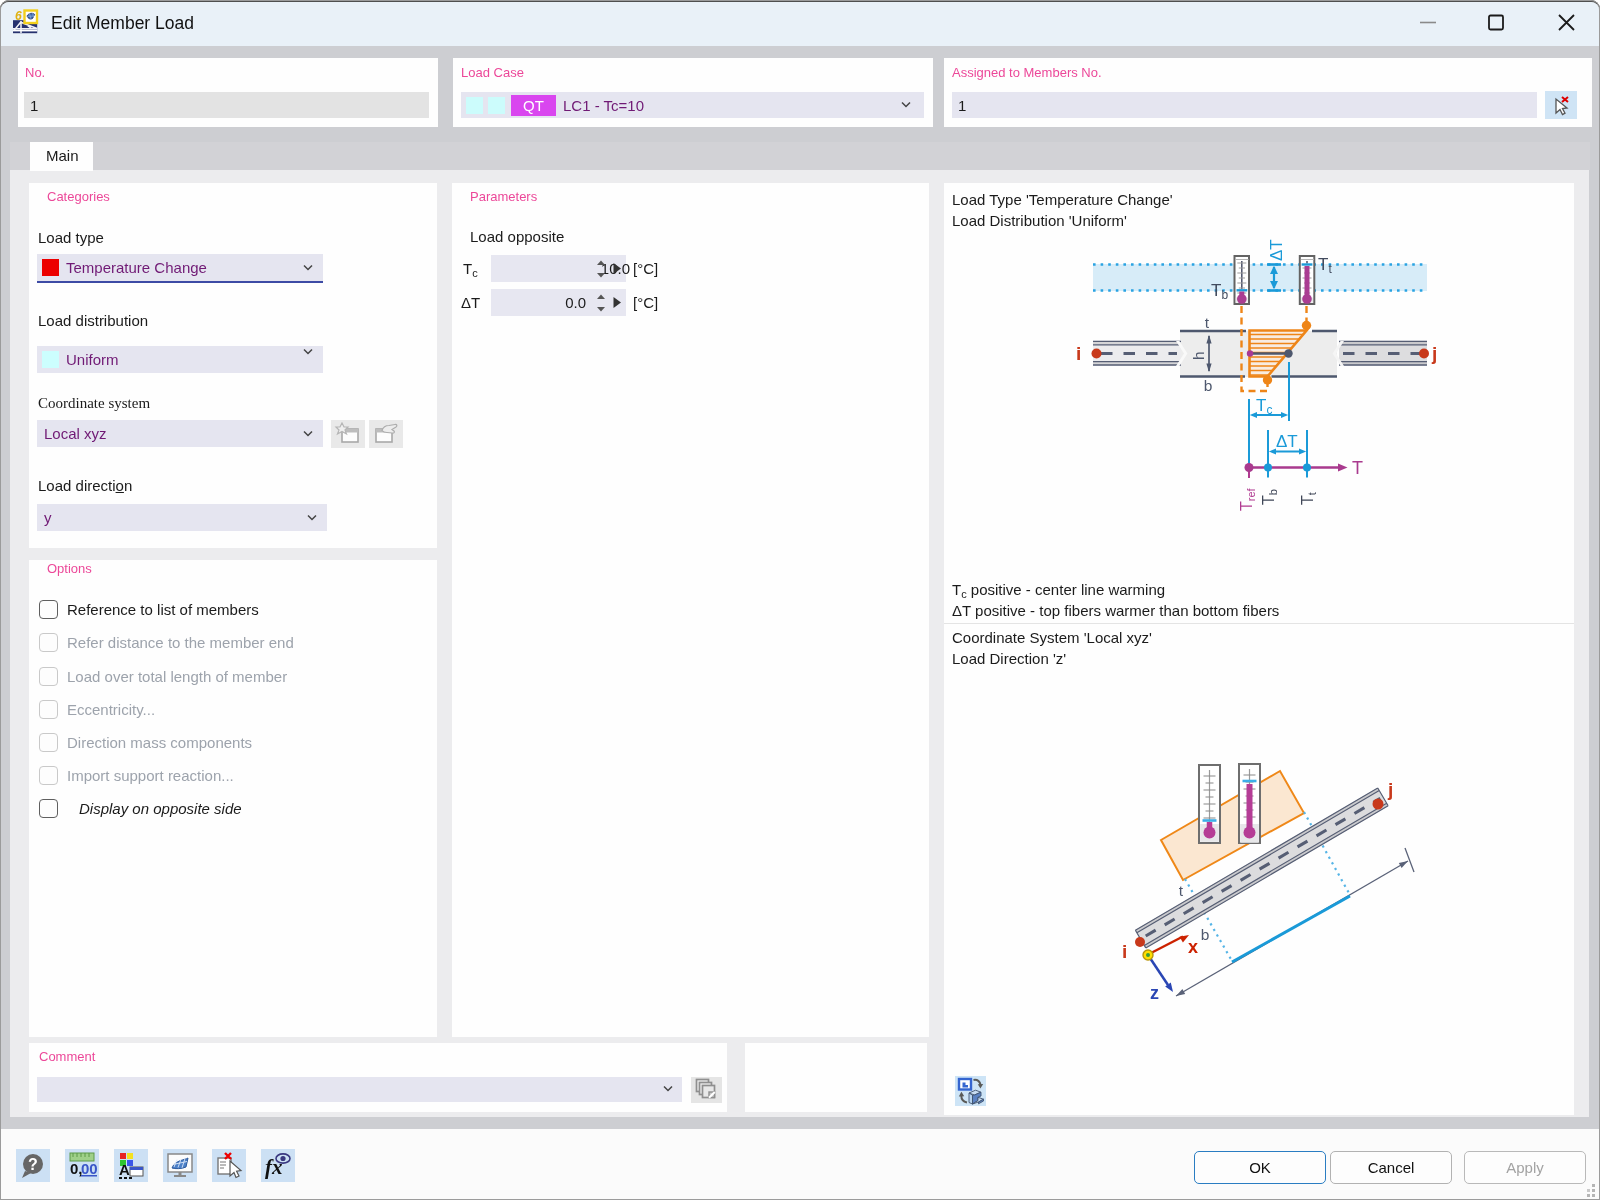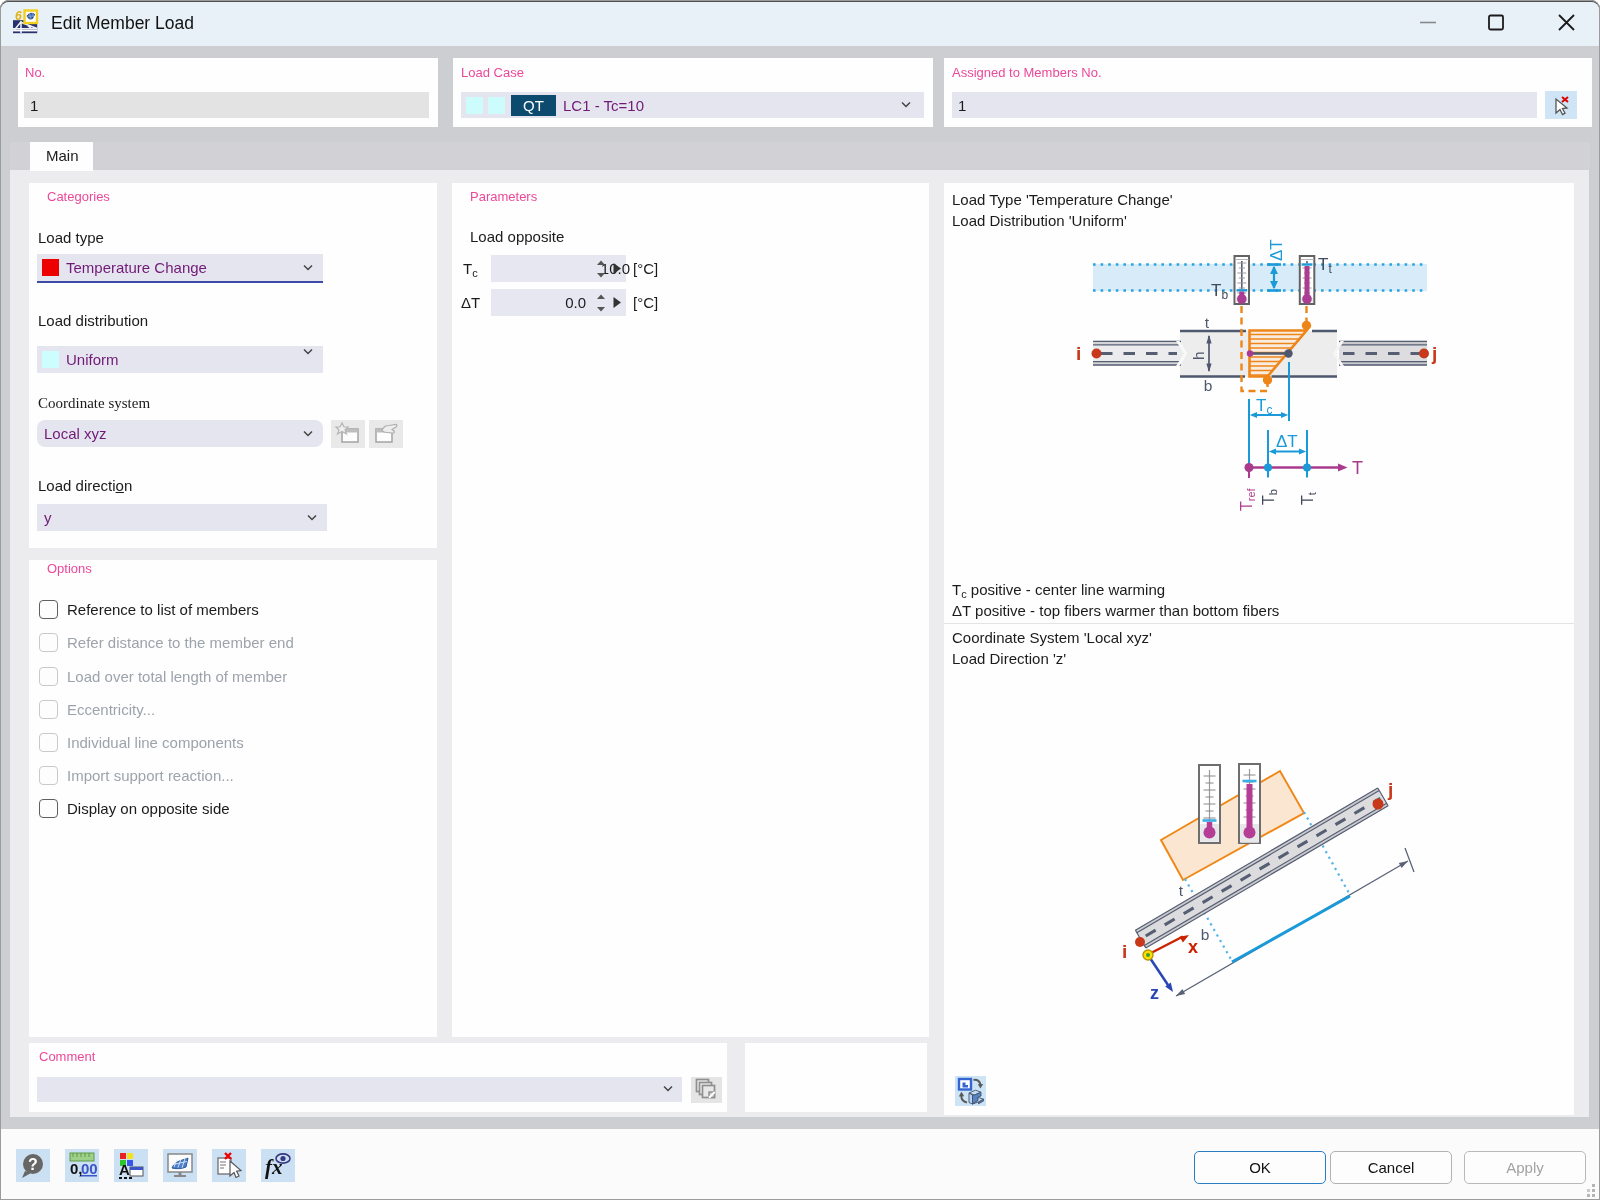--- a/index.html
+++ b/index.html
@@ -54,21 +54,21 @@
 <div class="panel" style="left:18px;top:58px;width:420px;height:69px;"></div>
 <div class="ghead abs" style="left:25px;top:65px;">No.</div>
 <div class="abs" style="left:24px;top:92px;width:405px;height:26px;background:#e3e3e3;"></div>
 <div class="lbl abs" style="left:30px;top:97px;">1</div>
 
 <div class="panel" style="left:453px;top:58px;width:480px;height:69px;"></div>
 <div class="ghead abs" style="left:461px;top:65px;">Load Case</div>
 <div class="dd" style="left:461px;top:92px;width:463px;height:26px;">
   <div class="swatch" style="background:#ccfcfc;"></div>
   <div class="swatch" style="background:#ccfcfc;"></div>
-  <div style="width:45px;height:21px;background:#0c4a6e;margin-left:6px;display:flex;align-items:center;justify-content:center;color:#fff;font-size:15px;">QT</div>
+  <div style="width:45px;height:21px;background:#d946ef;margin-left:6px;display:flex;align-items:center;justify-content:center;color:#fff;font-size:15px;">QT</div>
   <div class="ddtext">LC1 - Tc=10</div>
 </div>
 <svg class="chev" style="left:901px;top:100px" viewBox="0 0 10 10">
     <path d="M1 2.5 L5 6.5 L9 2.5" fill="none" stroke="#444" stroke-width="1.5"></path>
   </svg>
 
 <div class="panel" style="left:944px;top:58px;width:648px;height:69px;"></div>
 <div class="ghead abs" style="left:952px;top:65px;">Assigned to Members No.</div>
 <div class="abs" style="left:952px;top:92px;width:585px;height:26px;background:#e5e5f0;"></div>
 <div class="lbl abs" style="left:958px;top:97px;">1</div>
@@ -95,21 +95,21 @@
   </svg>
 <div class="lbl abs" style="left:38px;top:312px;">Load distribution</div>
 <div class="dd" style="left:37px;top:338px;width:286px;height:27px;margin-top:8px;">
   <div class="swatch" style="background:#ccfefe;"></div>
   <div class="ddtext">Uniform</div>
 </div>
 <svg class="chev" style="left:303px;top:347px" viewBox="0 0 10 10">
     <path d="M1 2.5 L5 6.5 L9 2.5" fill="none" stroke="#444" stroke-width="1.5"></path>
   </svg>
 <div class="lbl abs" style="left:38px;top:395px;font-family:Liberation Serif, serif;">Coordinate system</div>
-<div class="dd" style="left:37px;top:420px;width:286px;height:27px;border-radius:8px;">
+<div class="dd" style="left:37px;top:420px;width:286px;height:27px;">
   <div class="ddtext">Local xyz</div>
 </div>
 <svg class="chev" style="left:303px;top:429px" viewBox="0 0 10 10">
     <path d="M1 2.5 L5 6.5 L9 2.5" fill="none" stroke="#444" stroke-width="1.5"></path>
   </svg>
 <div class="abs" style="left:331px;top:420px;width:34px;height:28px;background:#e9e9e9;"></div>
 <div class="abs" style="left:369px;top:420px;width:34px;height:28px;background:#e9e9e9;"></div>
 <svg class="abs" style="left:334px;top:422px" width="28" height="24" viewBox="0 0 28 24">
   <rect x="8" y="7" width="16" height="13" fill="#fdfdfd" stroke="#a8a8a8" stroke-width="1.6"></rect>
   <rect x="8" y="7" width="16" height="3.5" fill="#bdbdbd"></rect>
@@ -132,25 +132,25 @@
 <div class="ghead abs" style="left:47px;top:561px;">Options</div>
 <div class="cb en" style="left:39px;top:600px;"></div>
 <div class="optlbl en" style="left:67px;top:601px;">Reference to list of members</div>
 <div class="cb dis" style="left:39px;top:633px;"></div>
 <div class="optlbl dis" style="left:67px;top:634px;">Refer distance to the member end</div>
 <div class="cb dis" style="left:39px;top:667px;"></div>
 <div class="optlbl dis" style="left:67px;top:668px;">Load over total length of member</div>
 <div class="cb dis" style="left:39px;top:700px;"></div>
 <div class="optlbl dis" style="left:67px;top:701px;">Eccentricity...</div>
 <div class="cb dis" style="left:39px;top:733px;"></div>
-<div class="optlbl dis" style="left:67px;top:734px;">Individual line components</div>
+<div class="optlbl dis" style="left:67px;top:734px;">Direction mass components</div>
 <div class="cb dis" style="left:39px;top:766px;"></div>
 <div class="optlbl dis" style="left:67px;top:767px;">Import support reaction...</div>
 <div class="cb en" style="left:39px;top:799px;"></div>
-<div class="optlbl en" style="left:67px;top:800px;">Display on opposite side</div>
+<div class="optlbl en" style="left:79px;top:800px;font-style:italic;">Display on opposite side</div>
 
 <div class="panel" style="left:452px;top:183px;width:477px;height:854px;"></div>
 <div class="ghead abs" style="left:470px;top:189px;">Parameters</div>
 <div class="lbl abs" style="left:470px;top:228px;">Load opposite</div>
 <div class="lbl abs" style="left:463px;top:260px;">T<sub>c</sub></div>
 <div class="spinfield" style="left:491px;top:255px;width:135px;height:27px;"></div>
 <div class="val" style="left:491px;top:260px;width:95px;padding-left:44px;">10.0</div>
 <svg class="abs" style="left:594px;top:259px" width="14" height="20" viewBox="0 0 14 20">
   <path d="M3 6 L7 1.5 L11 6 Z" fill="#555"></path>
     <path d="M3 14 L7 18.5 L11 14 Z" fill="#555"></path>

